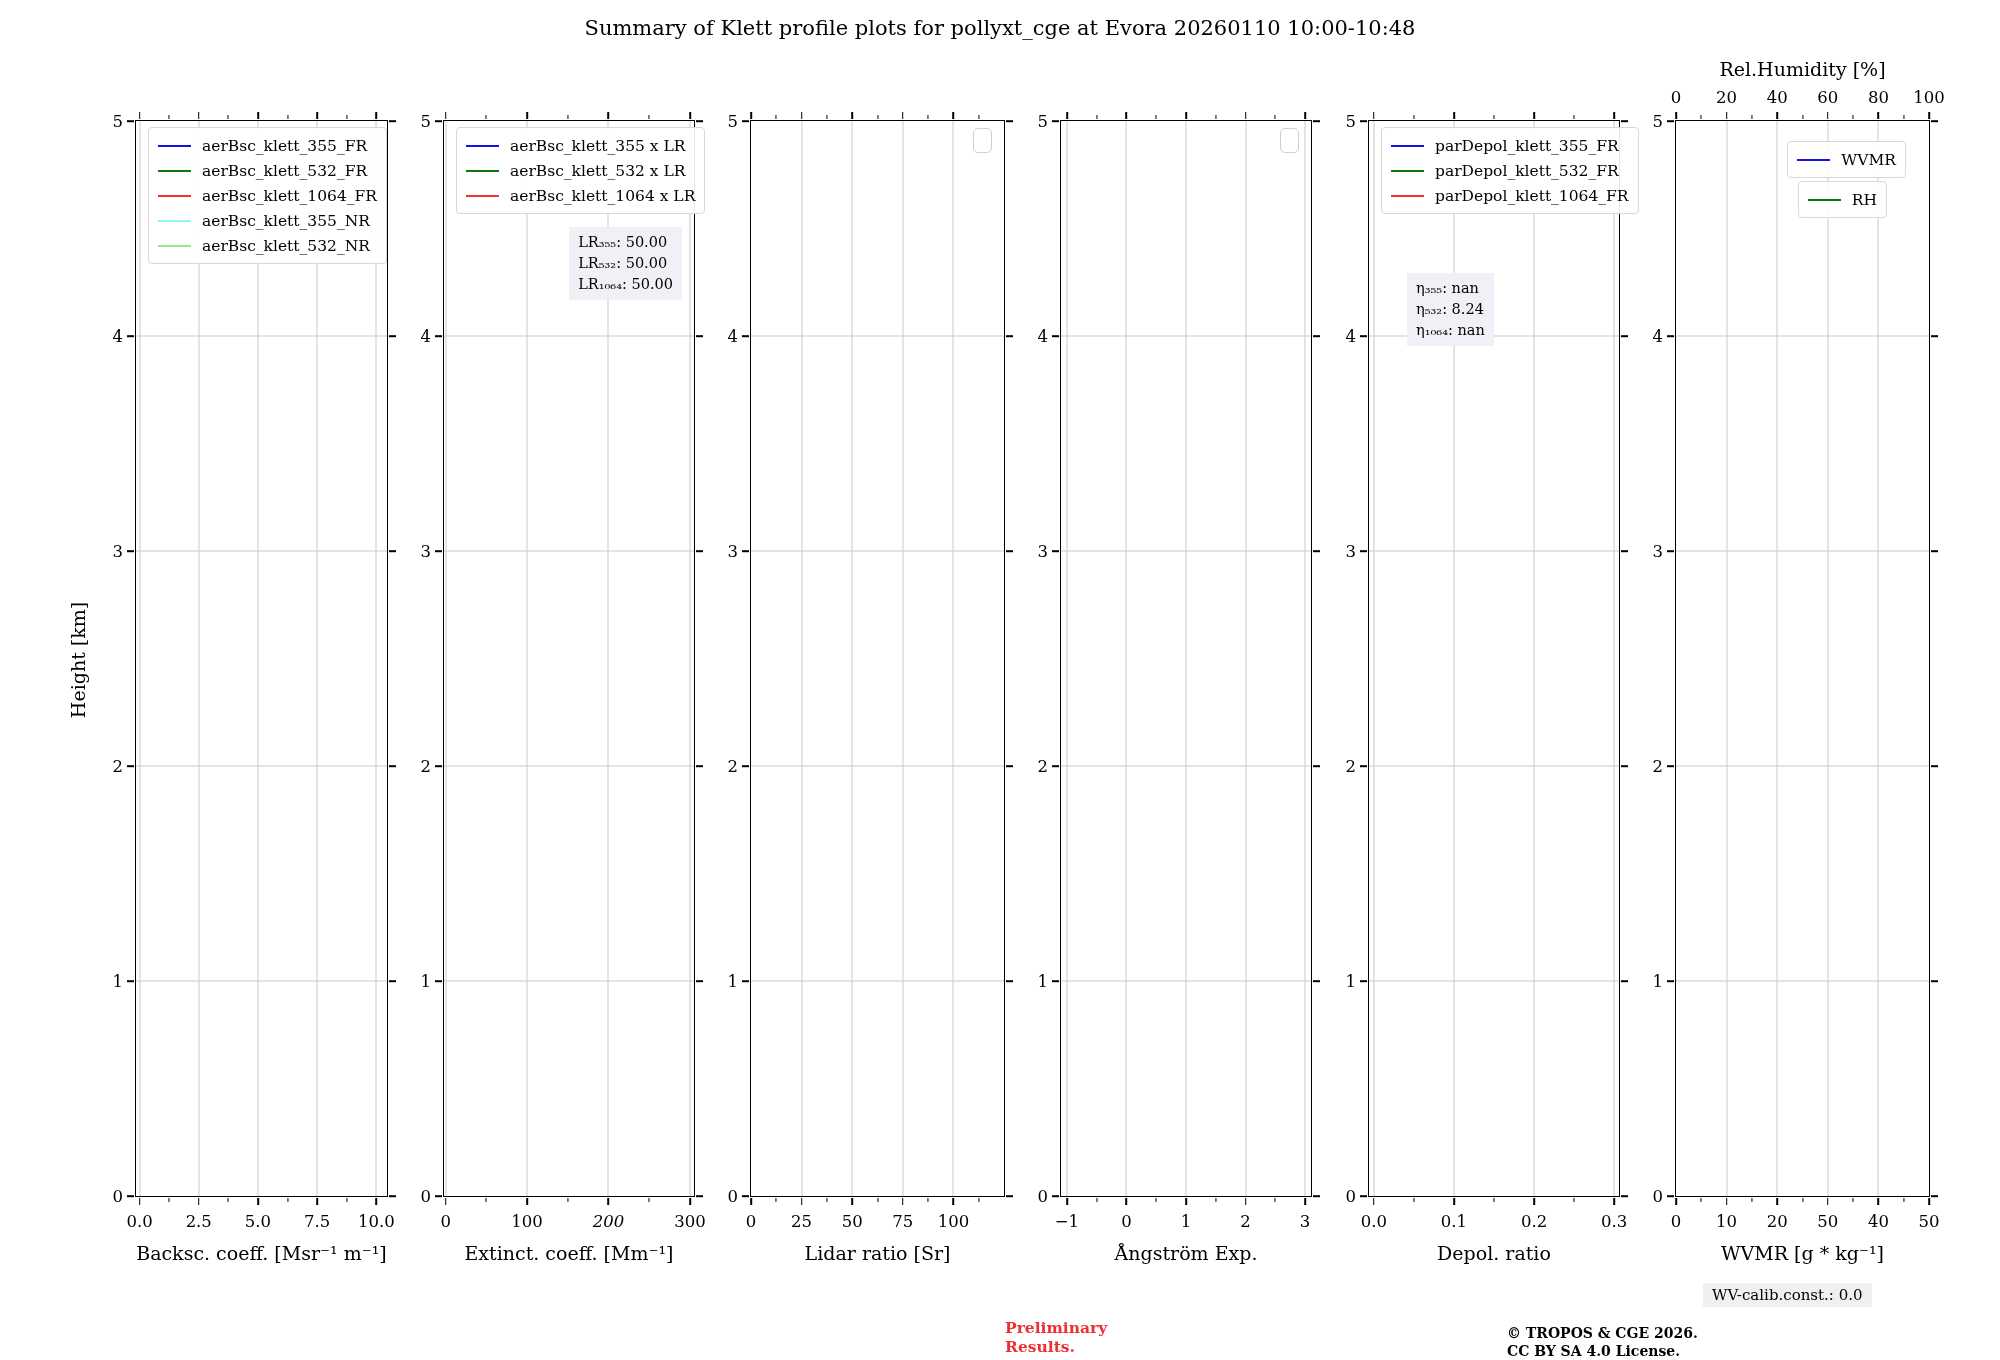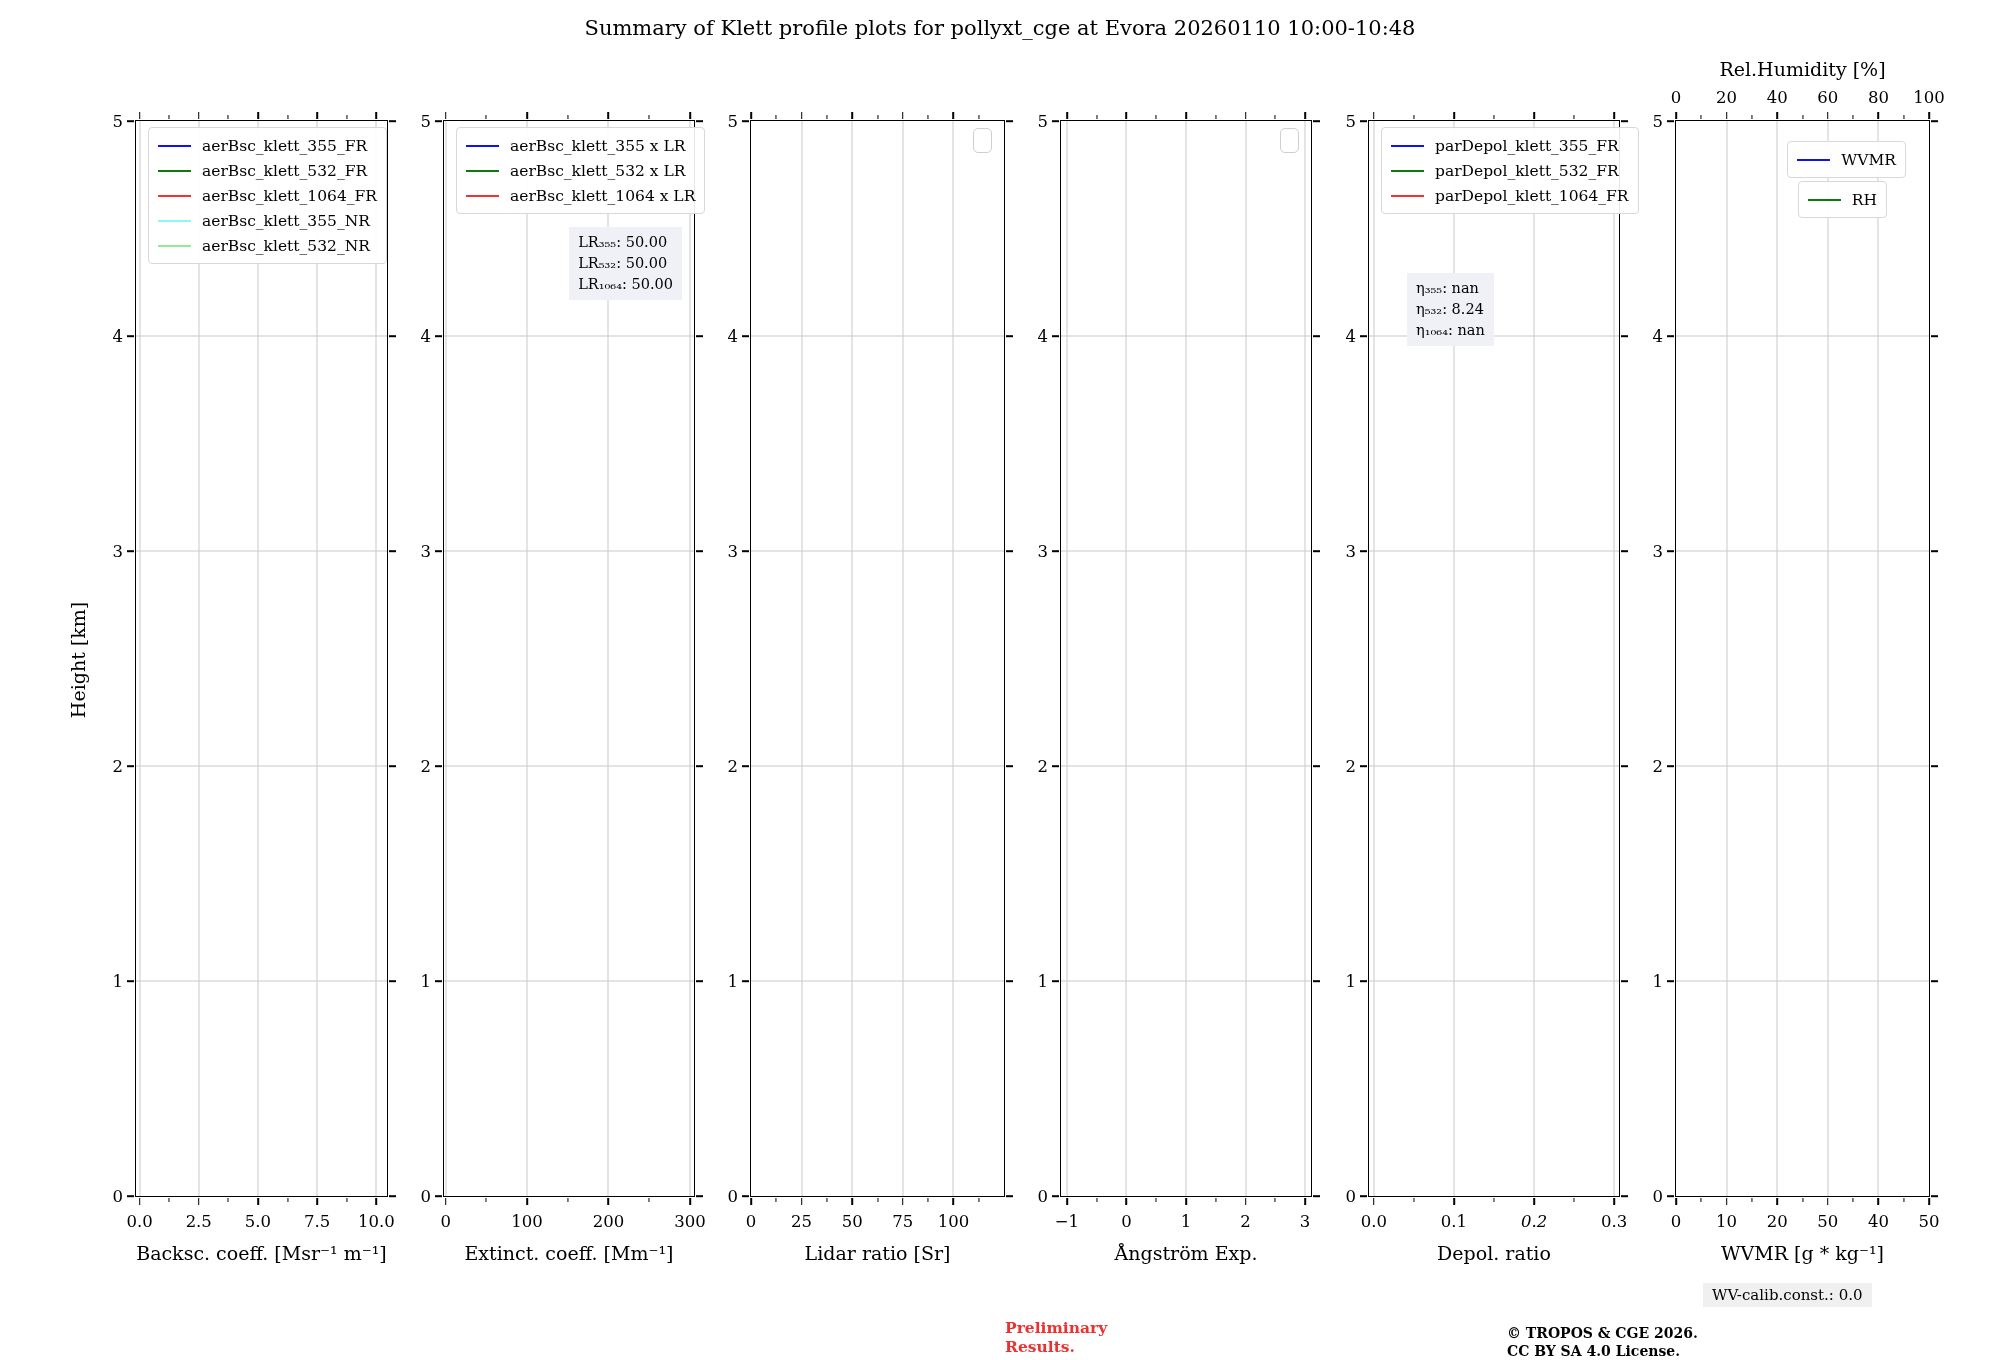--- a/index.html
+++ b/index.html
@@ -159,21 +159,21 @@
       <div class="tk tb" style="left: 0.651466%;"></div>
       <div class="tk tt" style="left: 0.651466%;"></div>
       <div class="xlab" style="left: 0.651466%;">0</div>
       <div class="gv" style="left: 33.2248%;"></div>
       <div class="tk tb" style="left: 33.2248%;"></div>
       <div class="tk tt" style="left: 33.2248%;"></div>
       <div class="xlab" style="left: 33.2248%;">100</div>
       <div class="gv" style="left: 65.798%;"></div>
       <div class="tk tb" style="left: 65.798%;"></div>
       <div class="tk tt" style="left: 65.798%;"></div>
-      <div class="xlab" style="left: 65.798%;">200</div>
+      <div class="xlab" style="left: 65.798%; font-style: italic;">200</div>
       <div class="gv" style="left: 98.3713%;"></div>
       <div class="tk tb" style="left: 98.3713%;"></div>
       <div class="tk tt" style="left: 98.3713%;"></div>
       <div class="xlab" style="left: 98.3713%;">300</div>
       <div class="tk tbm" style="left: 16.9381%;"></div>
       <div class="tk ttm" style="left: 16.9381%;"></div>
       <div class="tk tbm" style="left: 49.5114%;"></div>
       <div class="tk ttm" style="left: 49.5114%;"></div>
       <div class="tk tbm" style="left: 82.0847%;"></div>
       <div class="tk ttm" style="left: 82.0847%;"></div>
@@ -334,21 +334,21 @@
       <div class="tk tb" style="left: 1.92308%;"></div>
       <div class="tk tt" style="left: 1.92308%;"></div>
       <div class="xlab" style="left: 1.92308%;">0.0</div>
       <div class="gv" style="left: 33.9744%;"></div>
       <div class="tk tb" style="left: 33.9744%;"></div>
       <div class="tk tt" style="left: 33.9744%;"></div>
       <div class="xlab" style="left: 33.9744%;">0.1</div>
       <div class="gv" style="left: 66.0256%;"></div>
       <div class="tk tb" style="left: 66.0256%;"></div>
       <div class="tk tt" style="left: 66.0256%;"></div>
-      <div class="xlab" style="left: 66.0256%; font-style: italic;">0.2</div>
+      <div class="xlab" style="left: 66.0256%;">0.2</div>
       <div class="gv" style="left: 98.0769%;"></div>
       <div class="tk tb" style="left: 98.0769%;"></div>
       <div class="tk tt" style="left: 98.0769%;"></div>
       <div class="xlab" style="left: 98.0769%;">0.3</div>
       <div class="tk tbm" style="left: 17.9487%;"></div>
       <div class="tk ttm" style="left: 17.9487%;"></div>
       <div class="tk tbm" style="left: 50%;"></div>
       <div class="tk ttm" style="left: 50%;"></div>
       <div class="tk tbm" style="left: 82.0513%;"></div>
       <div class="tk ttm" style="left: 82.0513%;"></div>

